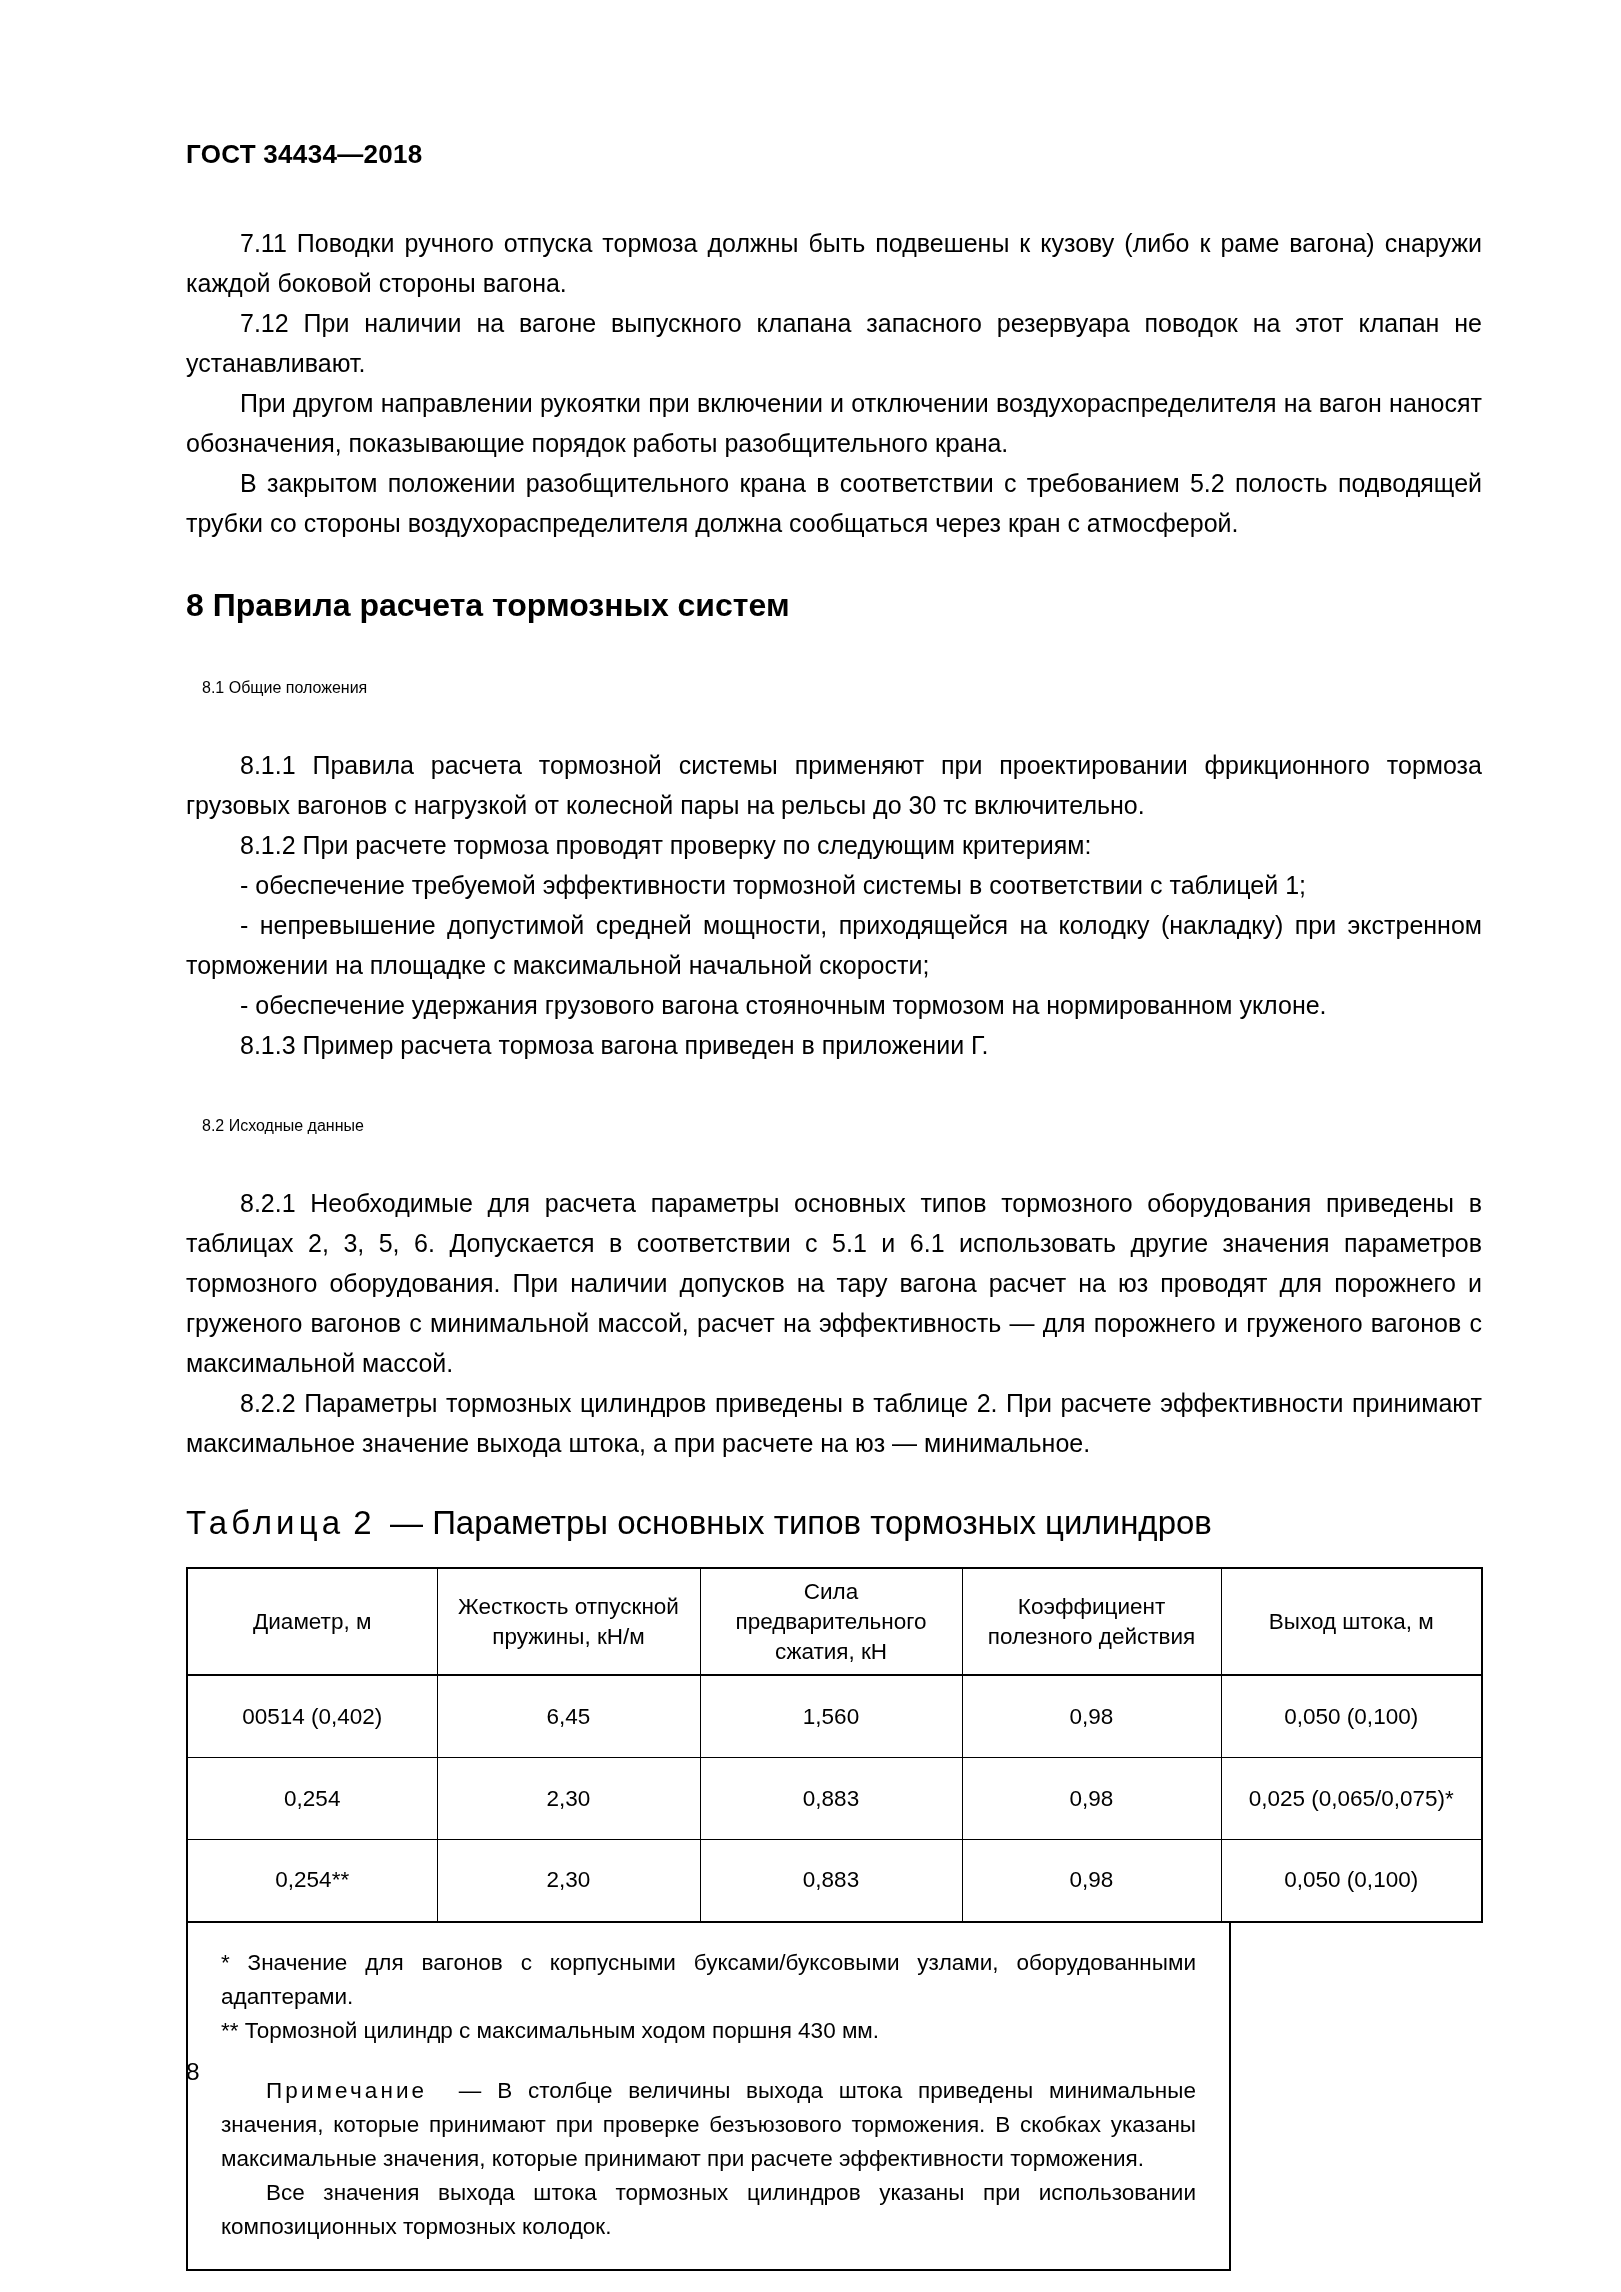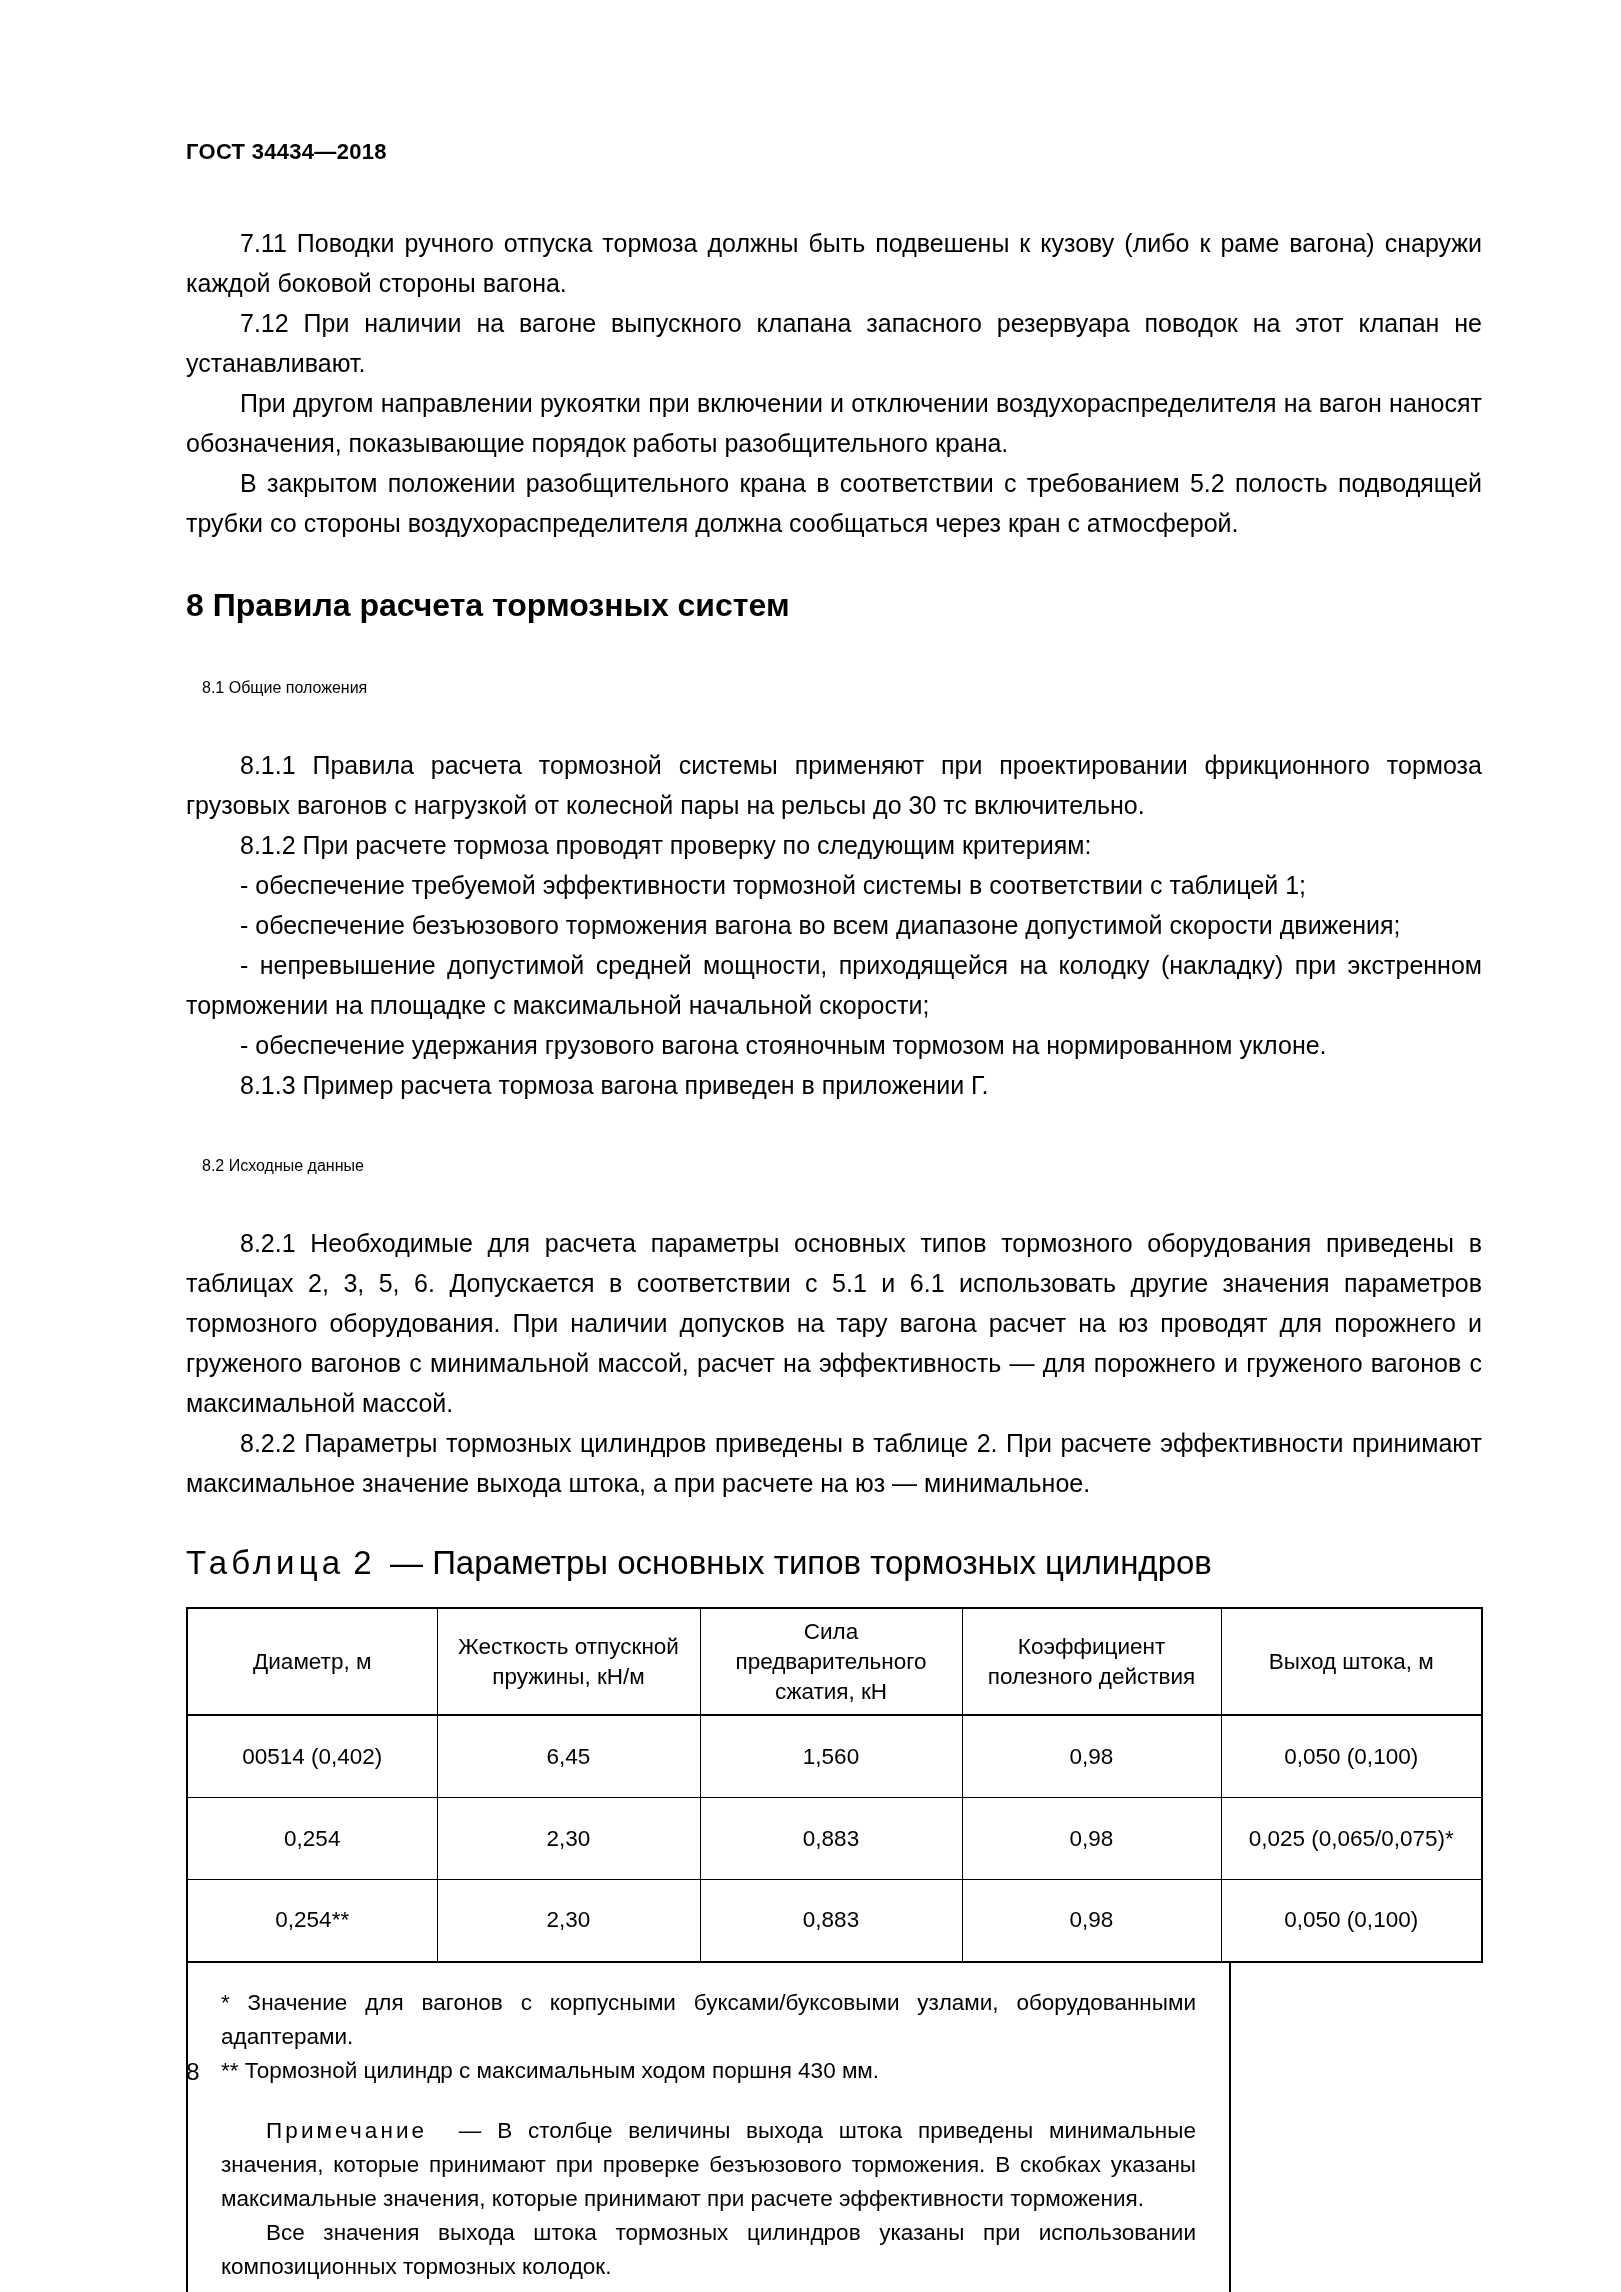--- a/index.html
+++ b/index.html
@@ -18,21 +18,21 @@
     font-family: "Liberation Sans", sans-serif;
     box-sizing: border-box;
     overflow: hidden;
   }
 
   
   .page-header {
     position: absolute;
     left: 186px;
     top: 139px;
-    font-size: 22px;
+    font-size: 26px;
     font-weight: bold;
     letter-spacing: 0.3px;
     white-space: nowrap;
   }
 
   
   .body-block {
     position: absolute;
     left: 186px;
     top: 223px;
@@ -172,21 +172,20 @@
     <div class="gap-sec-before"></div>
     <h2 class="sec">8 Правила расчета тормозных систем</h2>
     <div class="gap-sec-after"></div>
 
     <h3 class="subsec">8.1 Общие положения</h3>
     <div class="gap-sub-after"></div>
 
     <p class="para">8.1.1 Правила расчета тормозной системы применяют при проектировании фрикционного тормоза грузовых вагонов с нагрузкой от колесной пары на рельсы до 30 тс включительно.</p>
     <p class="para">8.1.2 При расчете тормоза проводят проверку по следующим критериям:</p>
     <p class="dash">- обеспечение требуемой эффективности тормозной системы в соответствии с таблицей 1;</p>
-    <p class="dash">- обеспечение безъюзового торможения вагона во всем диапазоне допустимой скорости движения;</p>
     <p class="dash">- непревышение допустимой средней мощности, приходящейся на колодку (накладку) при экстренном торможении на площадке с максимальной начальной скорости;</p>
     <p class="dash">- обеспечение удержания грузового вагона стояночным тормозом на нормированном уклоне.</p>
     <p class="para">8.1.3 Пример расчета тормоза вагона приведен в приложении Г.</p>
 
     <div class="gap-sub-before"></div>
     <h3 class="subsec">8.2 Исходные данные</h3>
     <div class="gap-sub-after"></div>
 
     <p class="para">8.2.1 Необходимые для расчета параметры основных типов тормозного оборудования приведены в таблицах 2, 3, 5, 6. Допускается в соответствии с 5.1 и 6.1 использовать другие значения параметров тормозного оборудования. При наличии допусков на тару вагона расчет на юз проводят для порожнего и груженого вагонов с минимальной массой, расчет на эффективность — для порожнего и груженого вагонов с максимальной массой.</p>
     <p class="para">8.2.2 Параметры тормозных цилиндров приведены в таблице 2. При расчете эффективности принимают максимальное значение выхода штока, а при расчете на юз — минимальное.</p>

